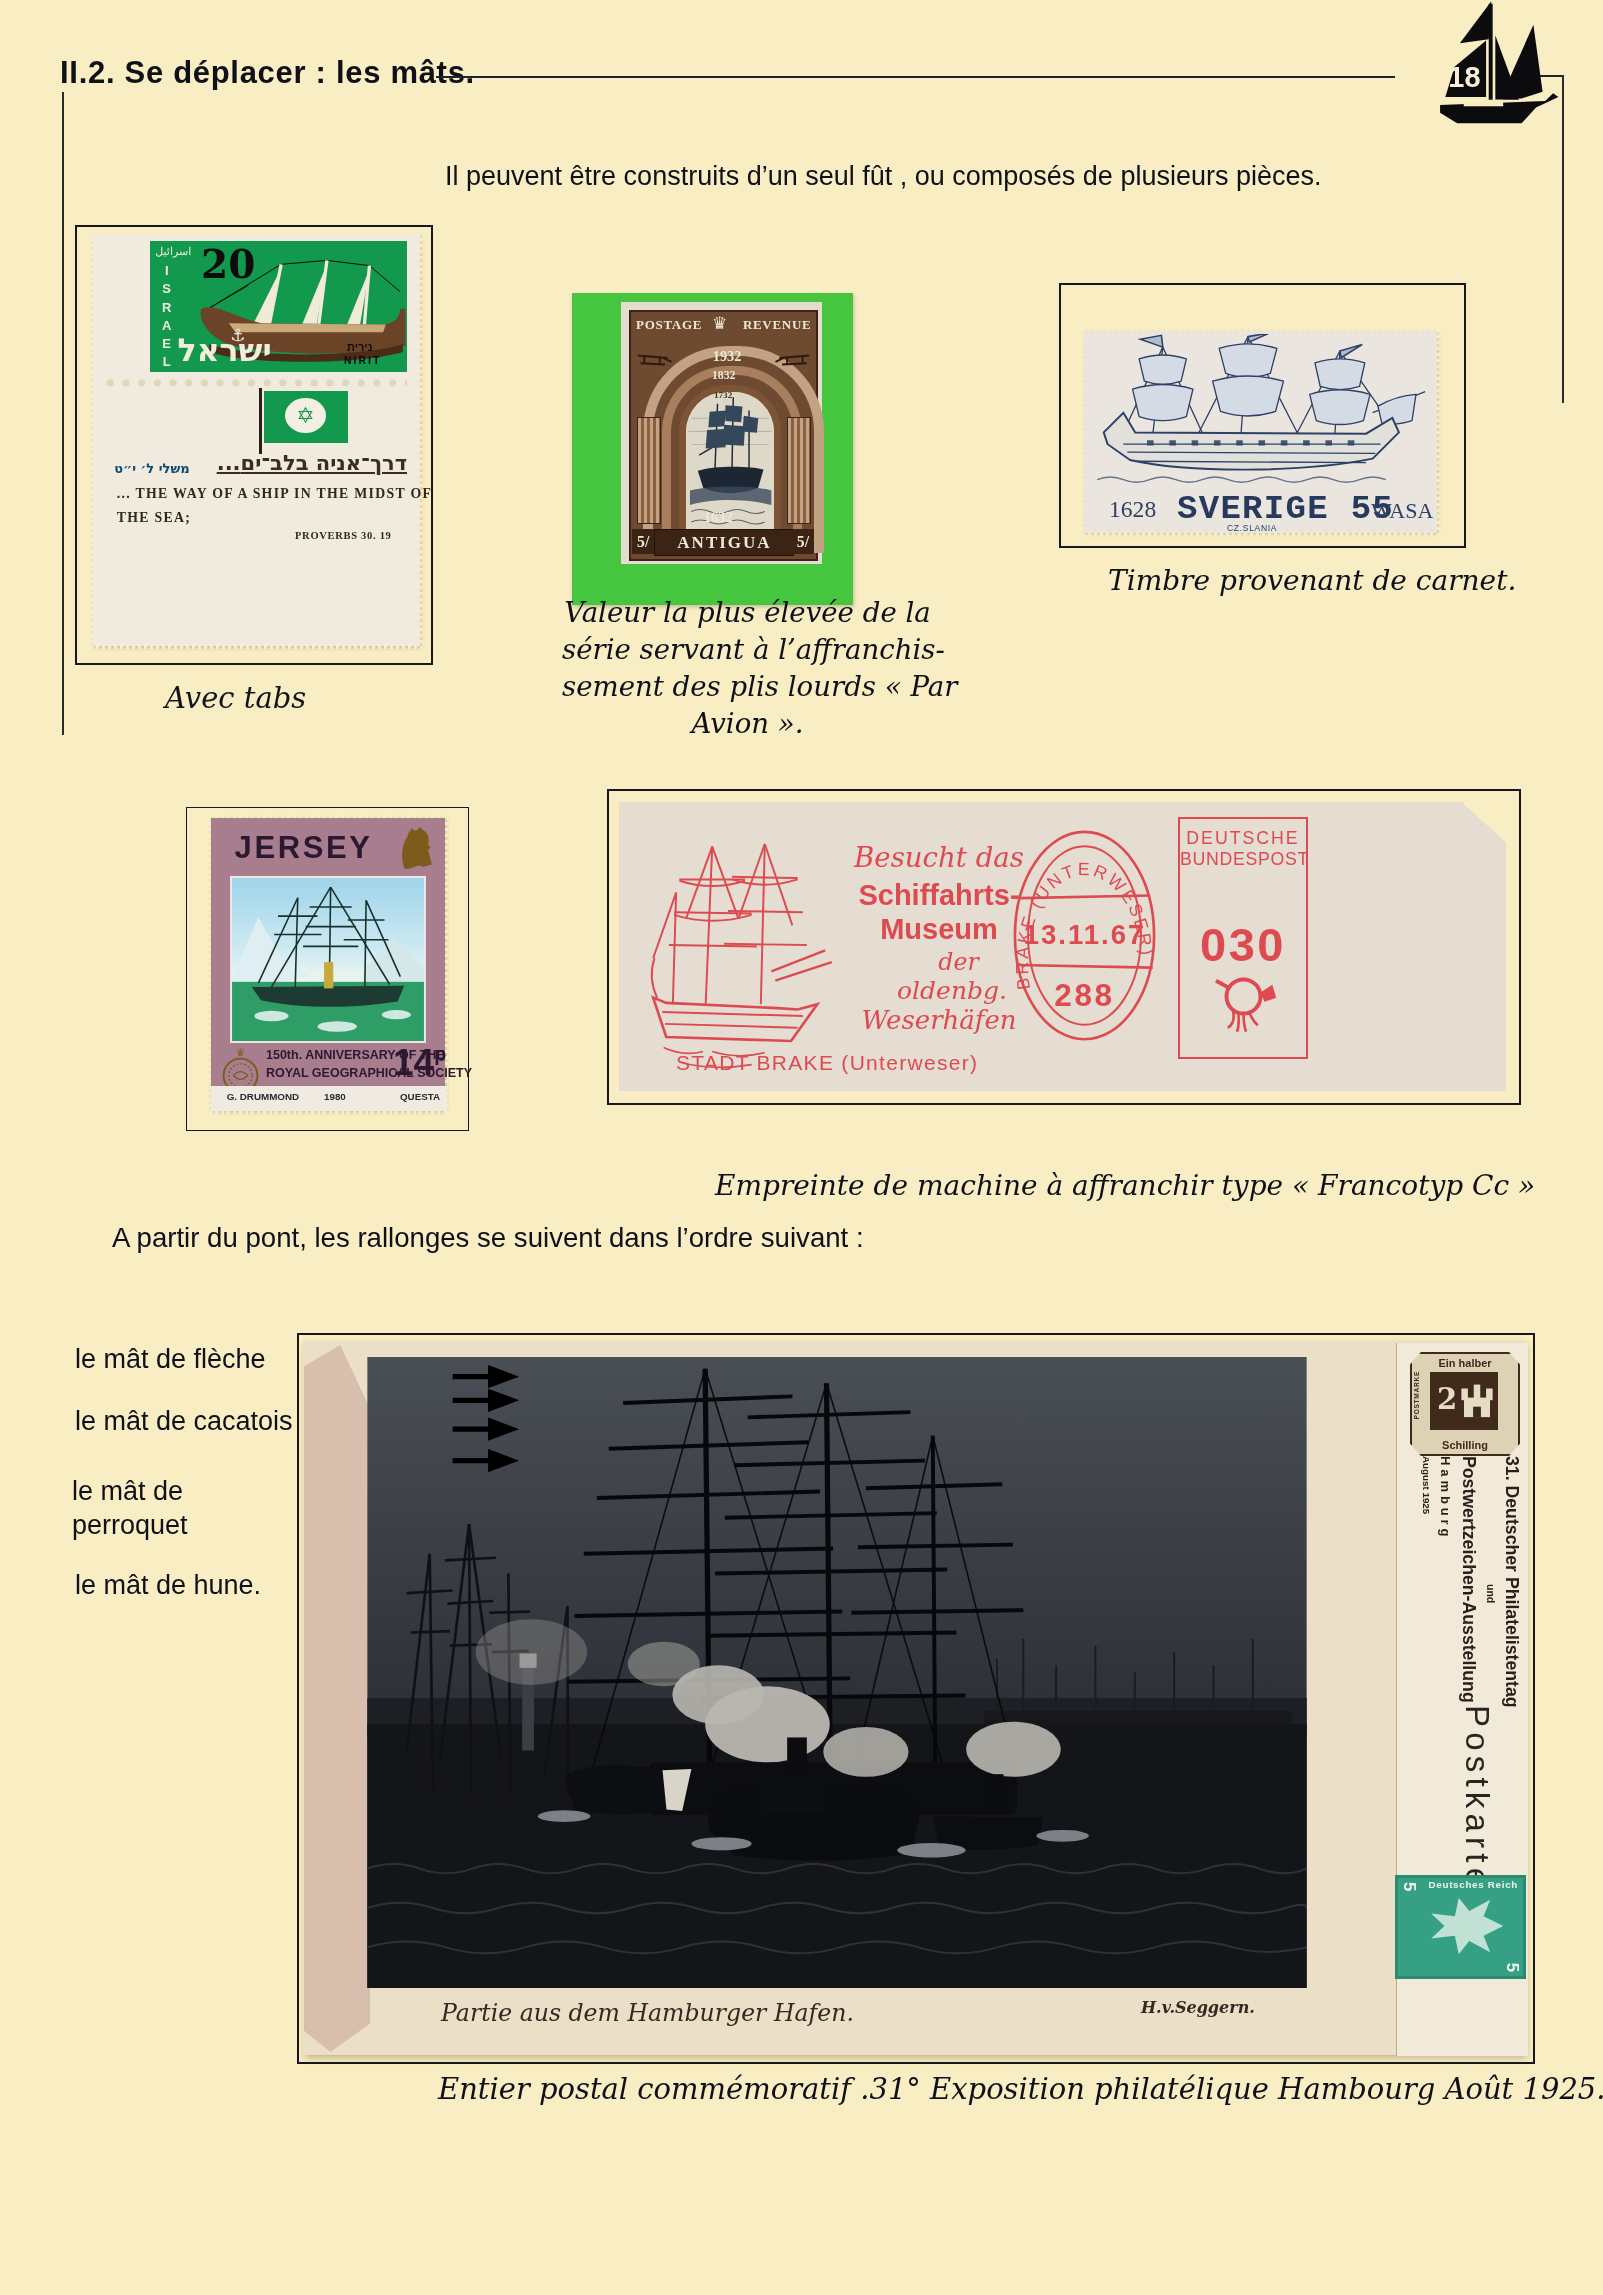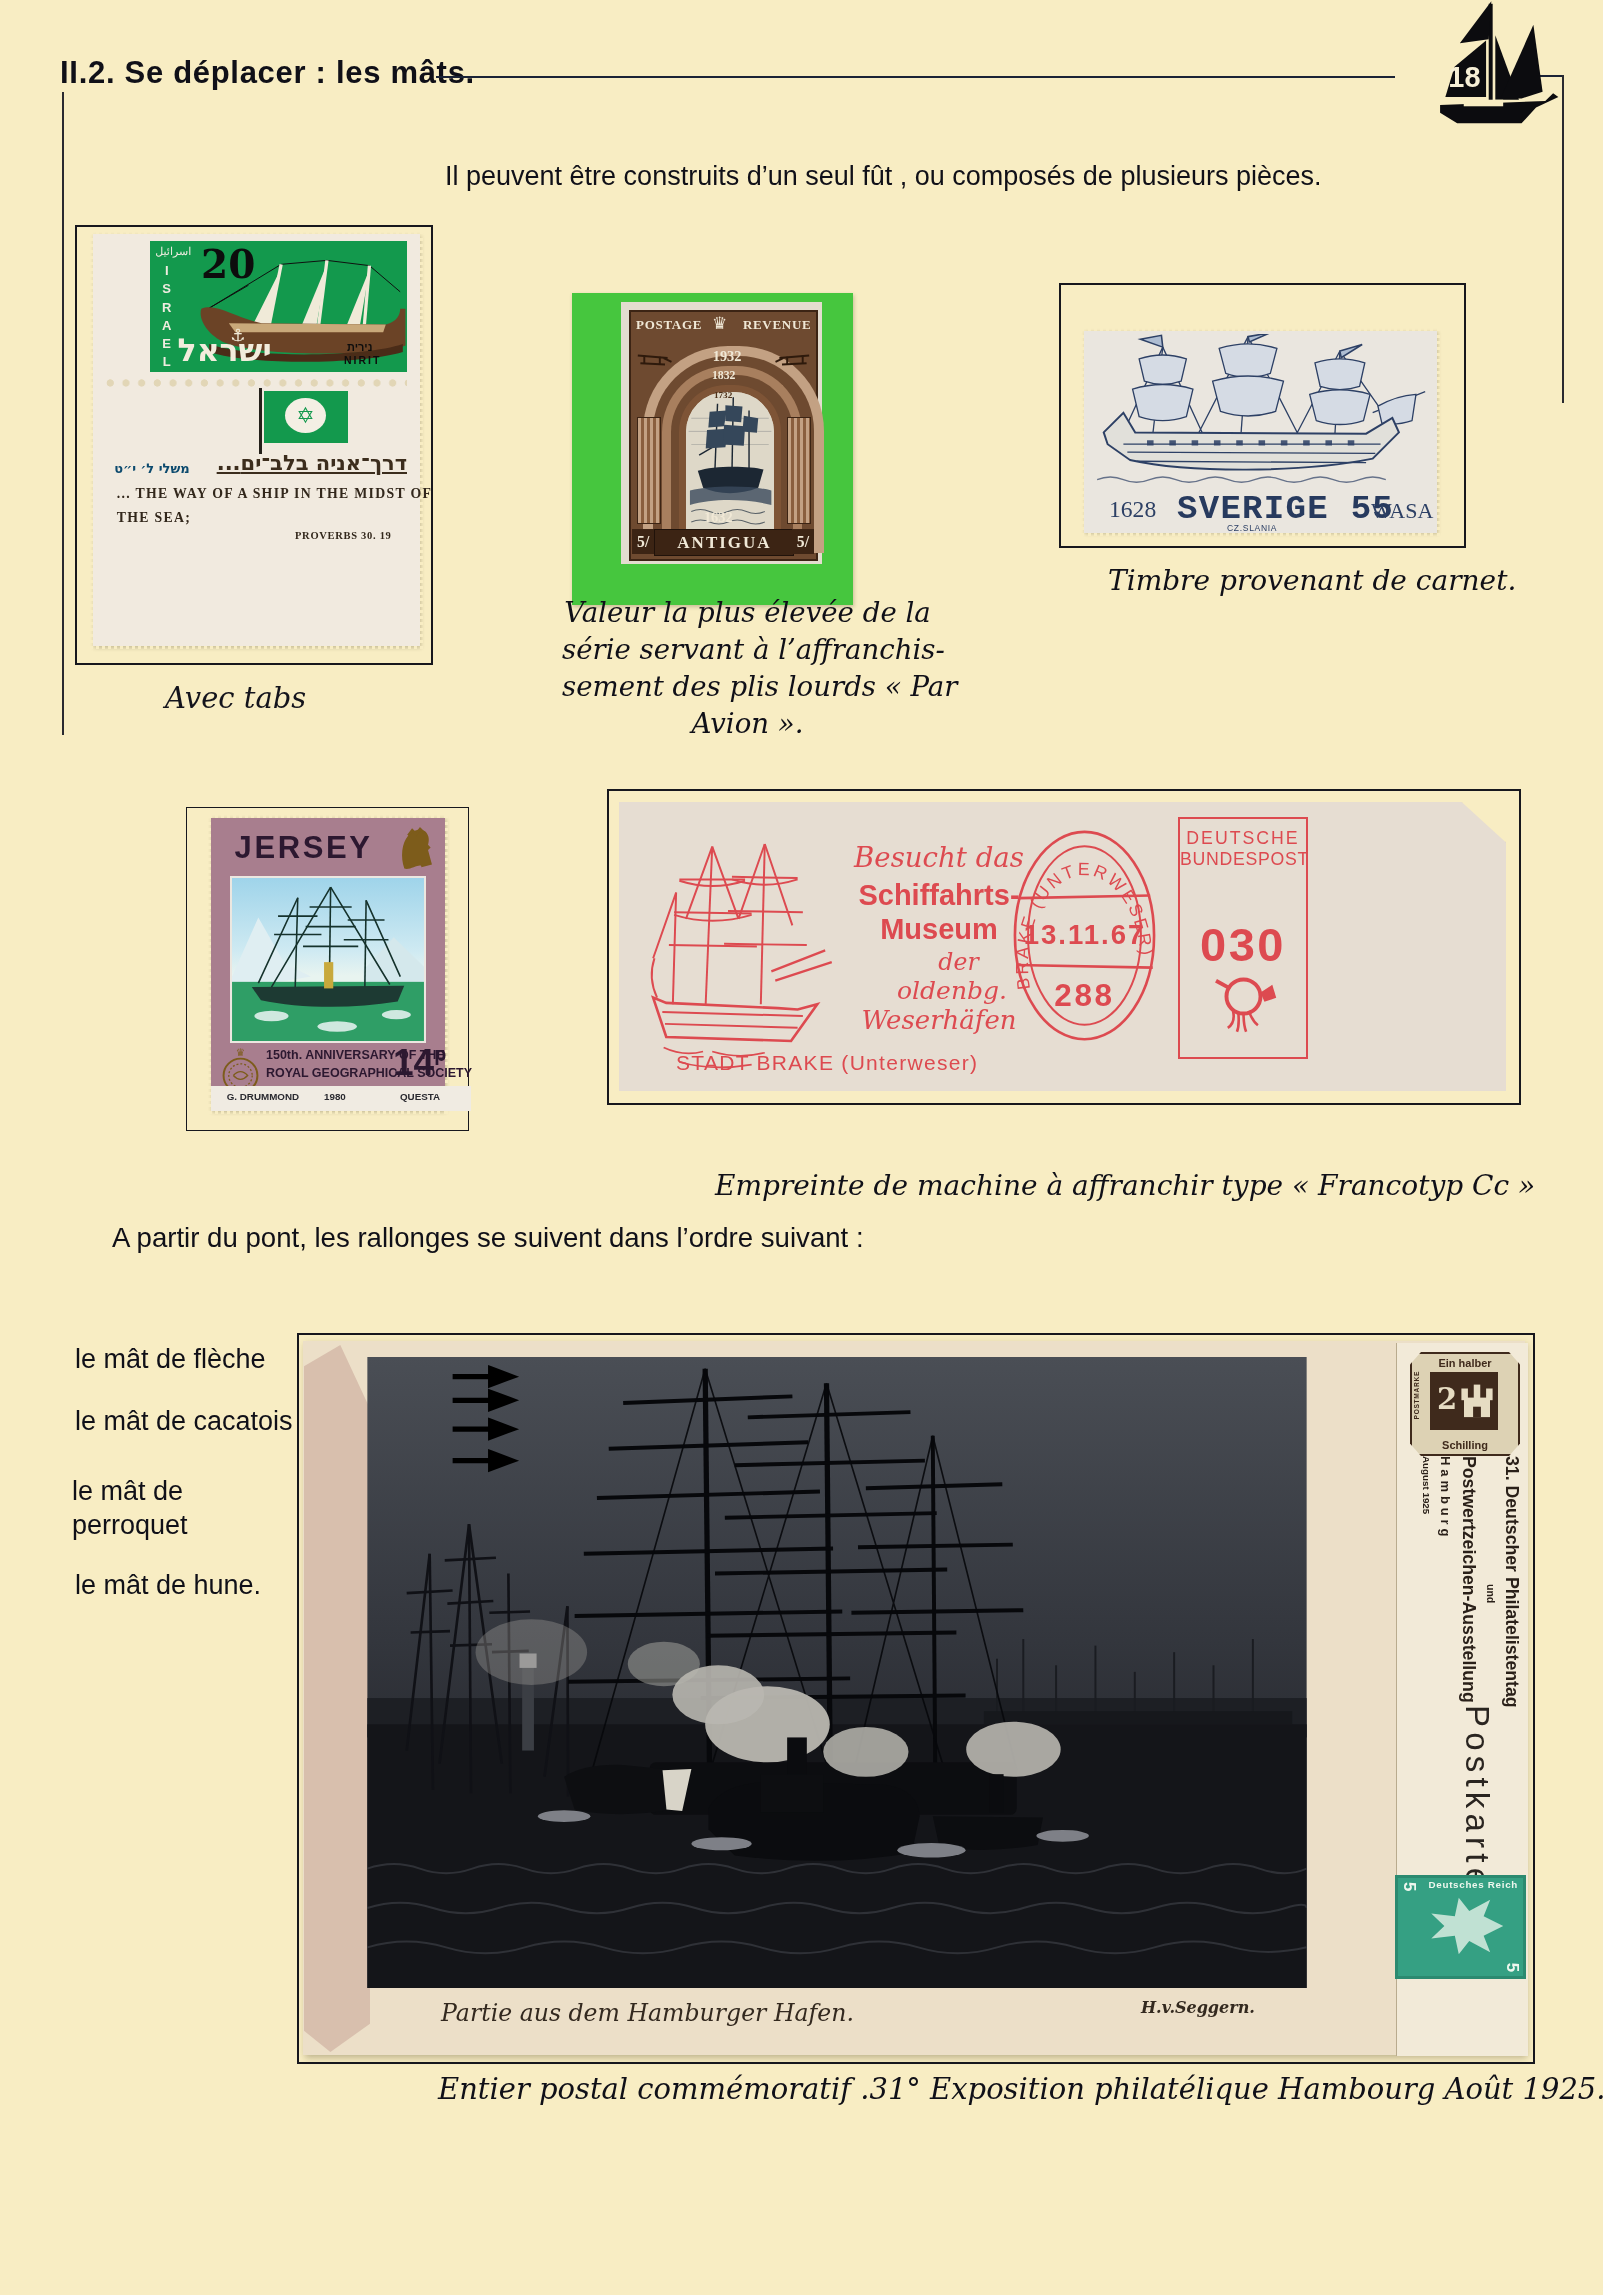--- a/index.html
+++ b/index.html
@@ -273,21 +273,21 @@
       <circle cx="33" cy="48" r="18" fill="none" stroke="#7d5c1b" stroke-width="2" stroke-dasharray="3 3"></circle>
       <path d="M22,48 q11,-12 22,0 q-11,12 -22,0" fill="none" stroke="#7d5c1b" stroke-width="2"></path>
     </svg>
     <div class="abs center" style="left:55px;top:230px;width:135px;">
       <div class="nw" style="font-size:12.5px;font-weight:bold;color:#2c1830;">150th. ANNIVERSARY OF THE</div>
       <div class="nw" style="font-size:12.5px;font-weight:bold;color:#2c1830;margin-top:3.9px;">ROYAL GEOGRAPHICAL SOCIETY</div>
     </div>
     <div class="abs" style="left:182px;top:224px;color:#2c1830;">
       <span style="font-size:37px;font-weight:bold;">14</span><span style="font-size:19.7px;font-weight:bold;vertical-align:14.4px;">p</span>
     </div>
-    <div class="abs" style="left:0;top:268px;width:260px;height:25px;background:#f0ebe2;">
+    <div class="abs" style="left:0;top:268px;width:236px;height:25px;background:#f0ebe2;">
       <span class="abs nw" style="left:15.7px;top:5.2px;font-size:9.8px;font-weight:bold;color:#2a2a30;">G. DRUMMOND</span>
       <span class="abs nw" style="left:113px;top:5.2px;font-size:9.8px;font-weight:bold;color:#2a2a30;">1980</span>
       <span class="abs nw" style="left:189px;top:5.2px;font-size:9.8px;font-weight:bold;color:#2a2a30;">QUESTA</span>
     </div>
   </div>
 
   <div class="abs frame" style="left:607px;top:789px;width:910px;height:312px;"></div>
   <div class="abs" style="left:619px;top:802px;width:887px;height:289px;background:#e6ddd2;
               clip-path:polygon(0 0,95% 0,100% 14%,100% 100%,0 100%);box-shadow:1.3px 2px 5.2px rgba(60,50,20,.3);"></div>
 

